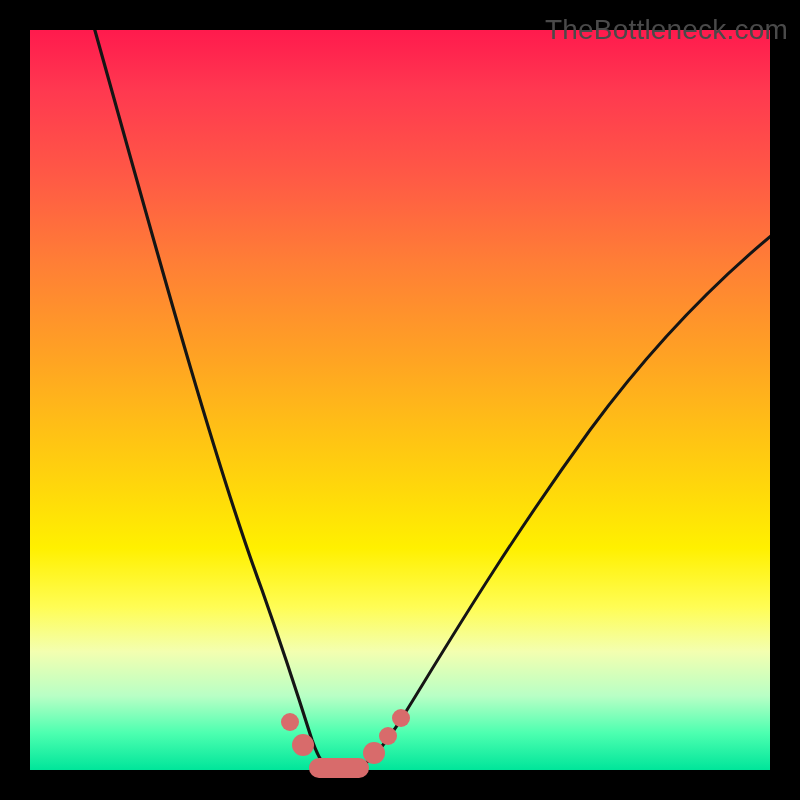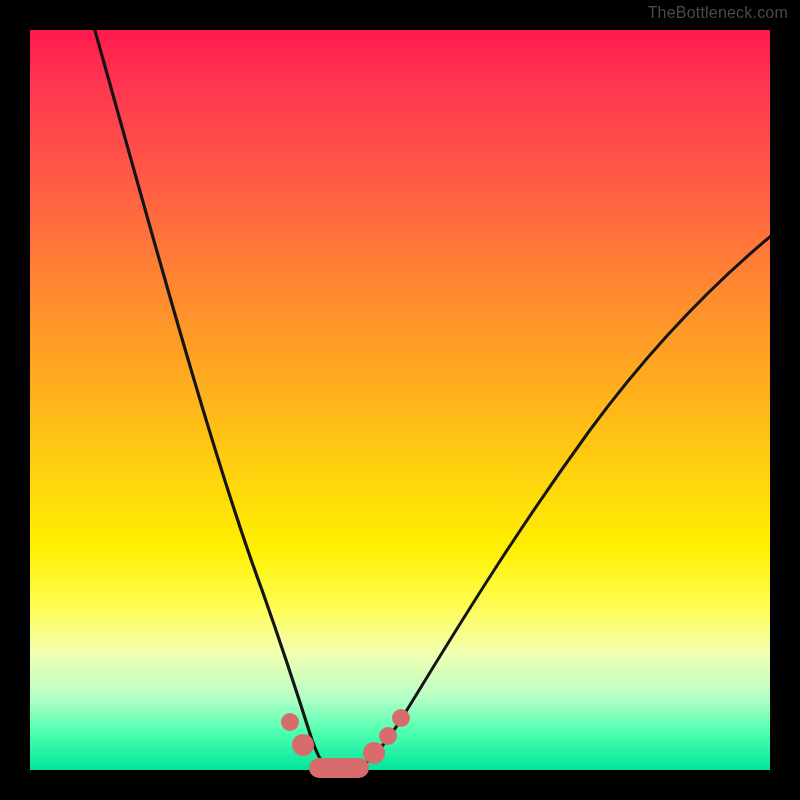--- a/index.html
+++ b/index.html
@@ -28,24 +28,24 @@
       #fff000 70%,
       #fffd55 78%,
       #f3ffb0 84%,
       #b8ffc5 90%,
       #4dffb0 95%,
       #00e59a 100%
     );
   }
   .watermark {
     position: absolute;
-    top: 4px;
+    top: 14px;
     right: 12px;
     color: #4a4a4a;
-    font-size: 16px;
+    font-size: 28px;
     font-weight: 500;
     letter-spacing: 0.2px;
     z-index: 5;
   }
   svg.curve {
     position: absolute;
     left: 0;
     top: 0;
     width: 740px;
     height: 740px;

